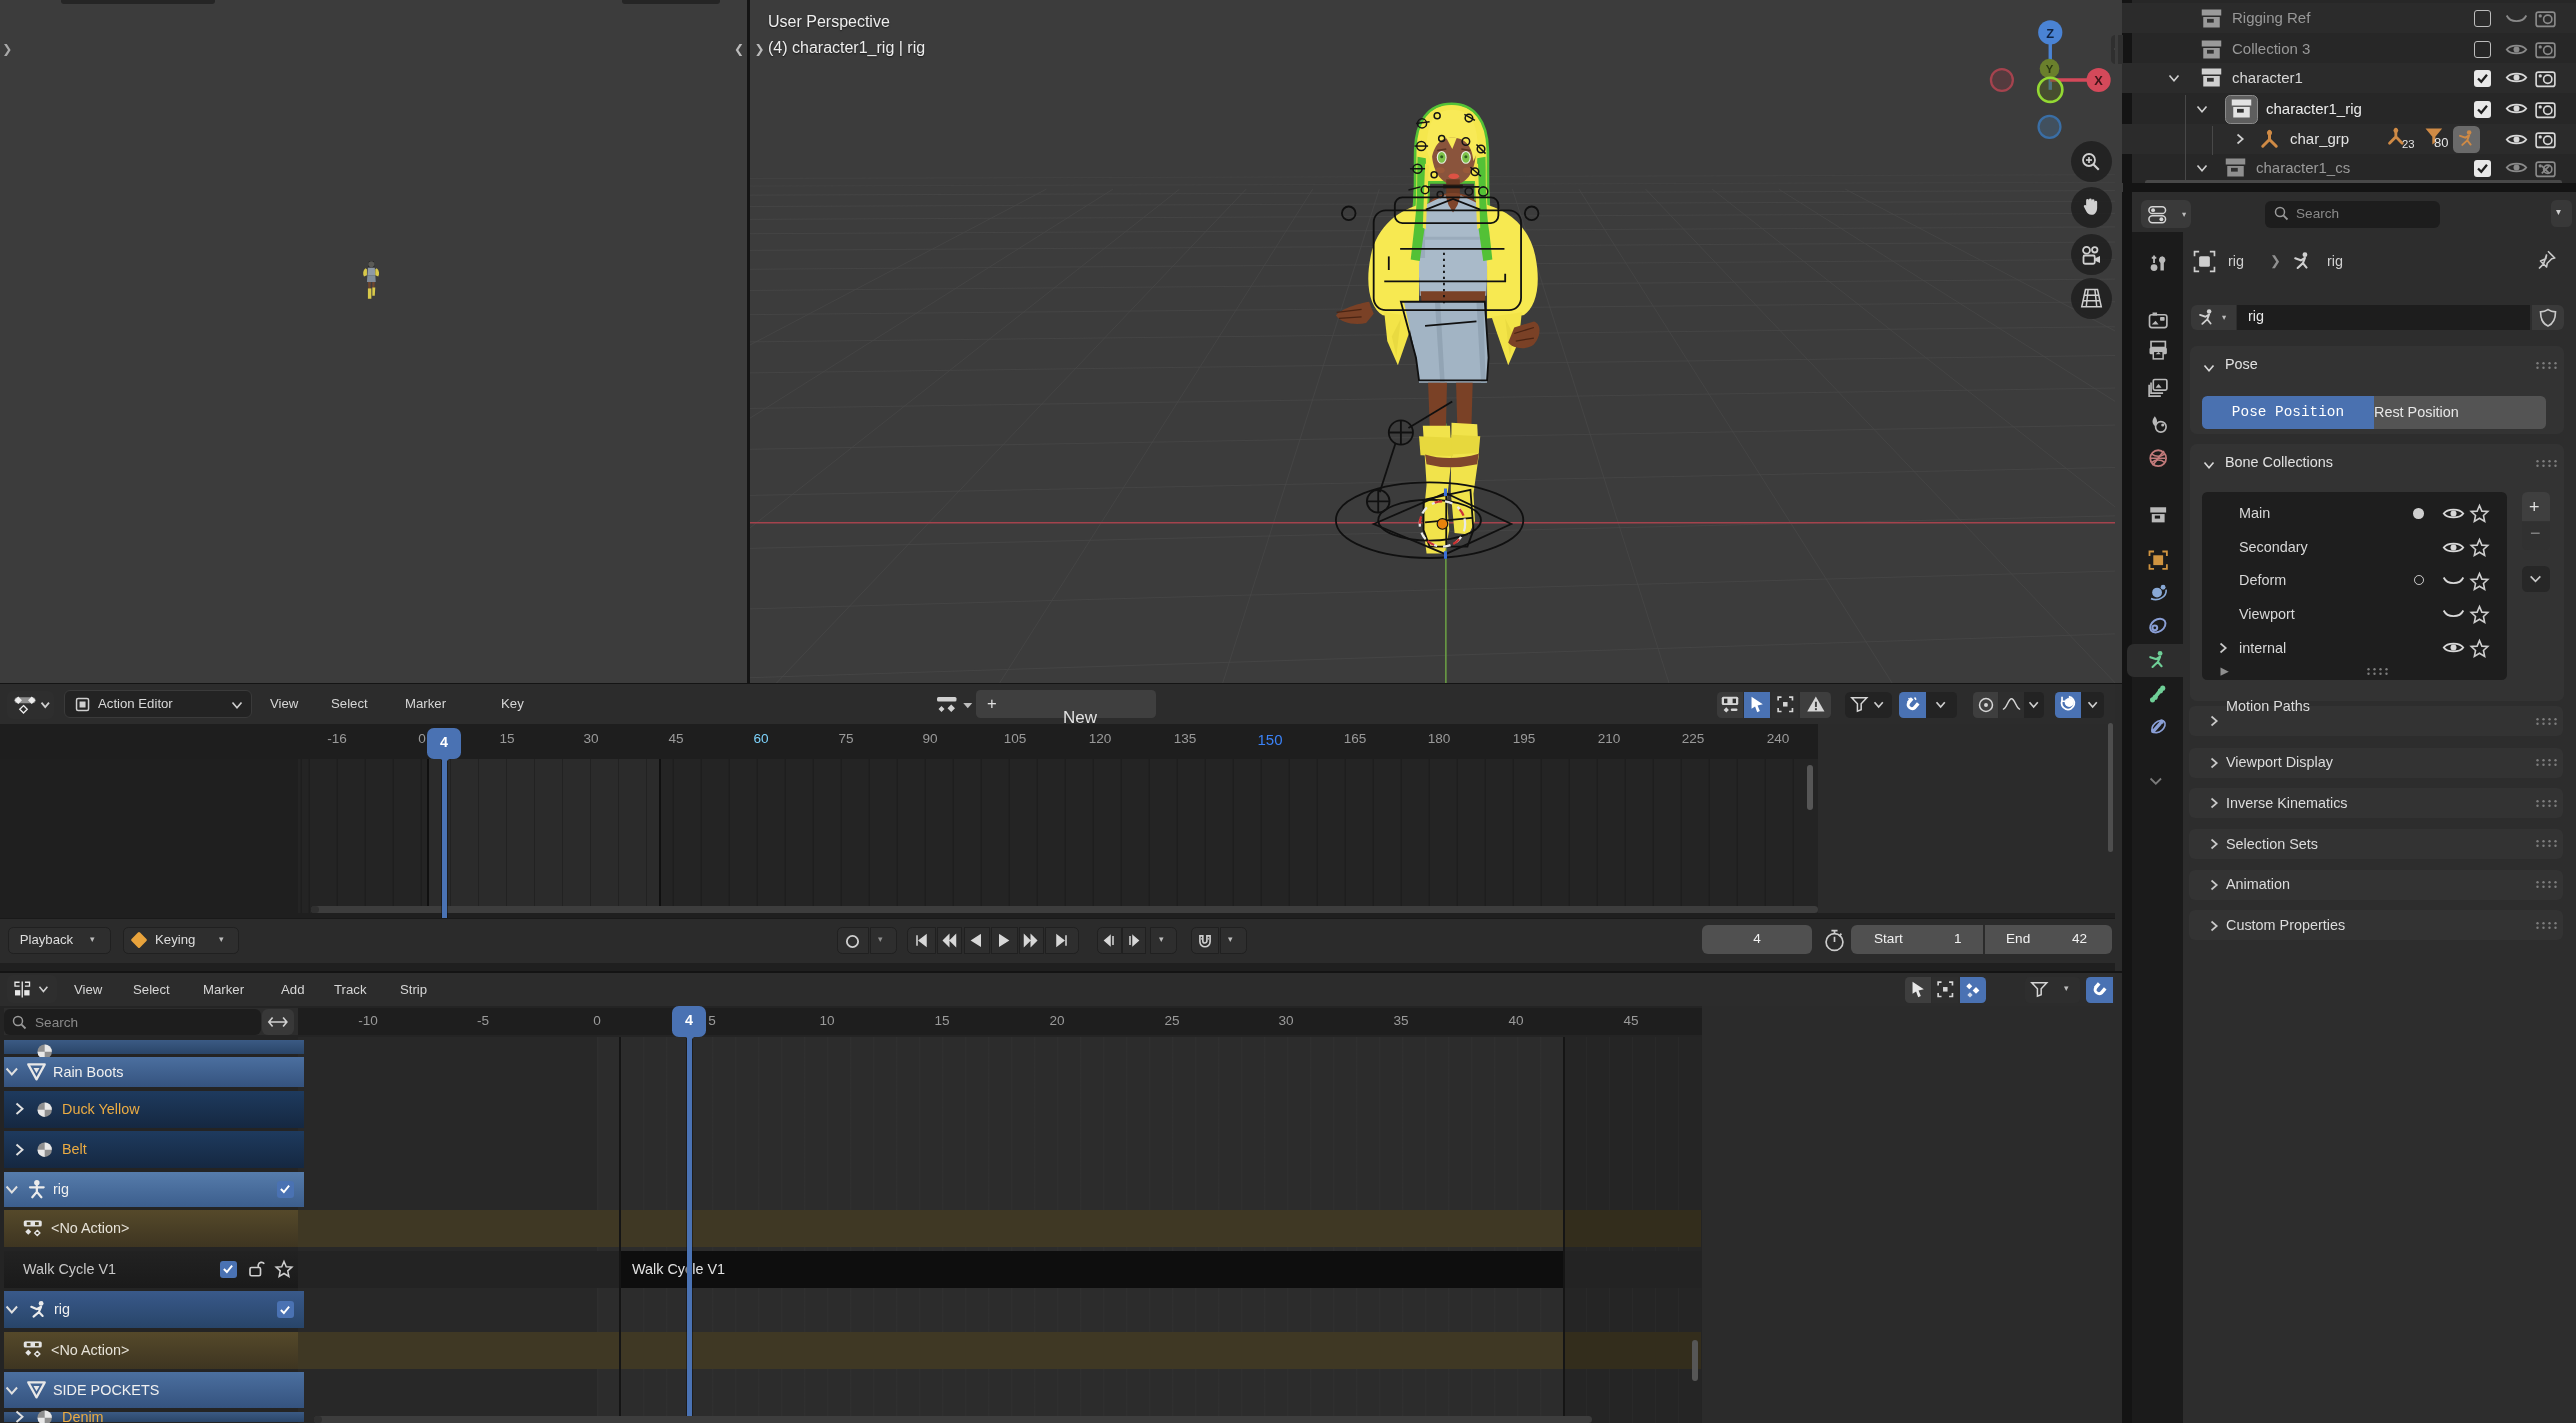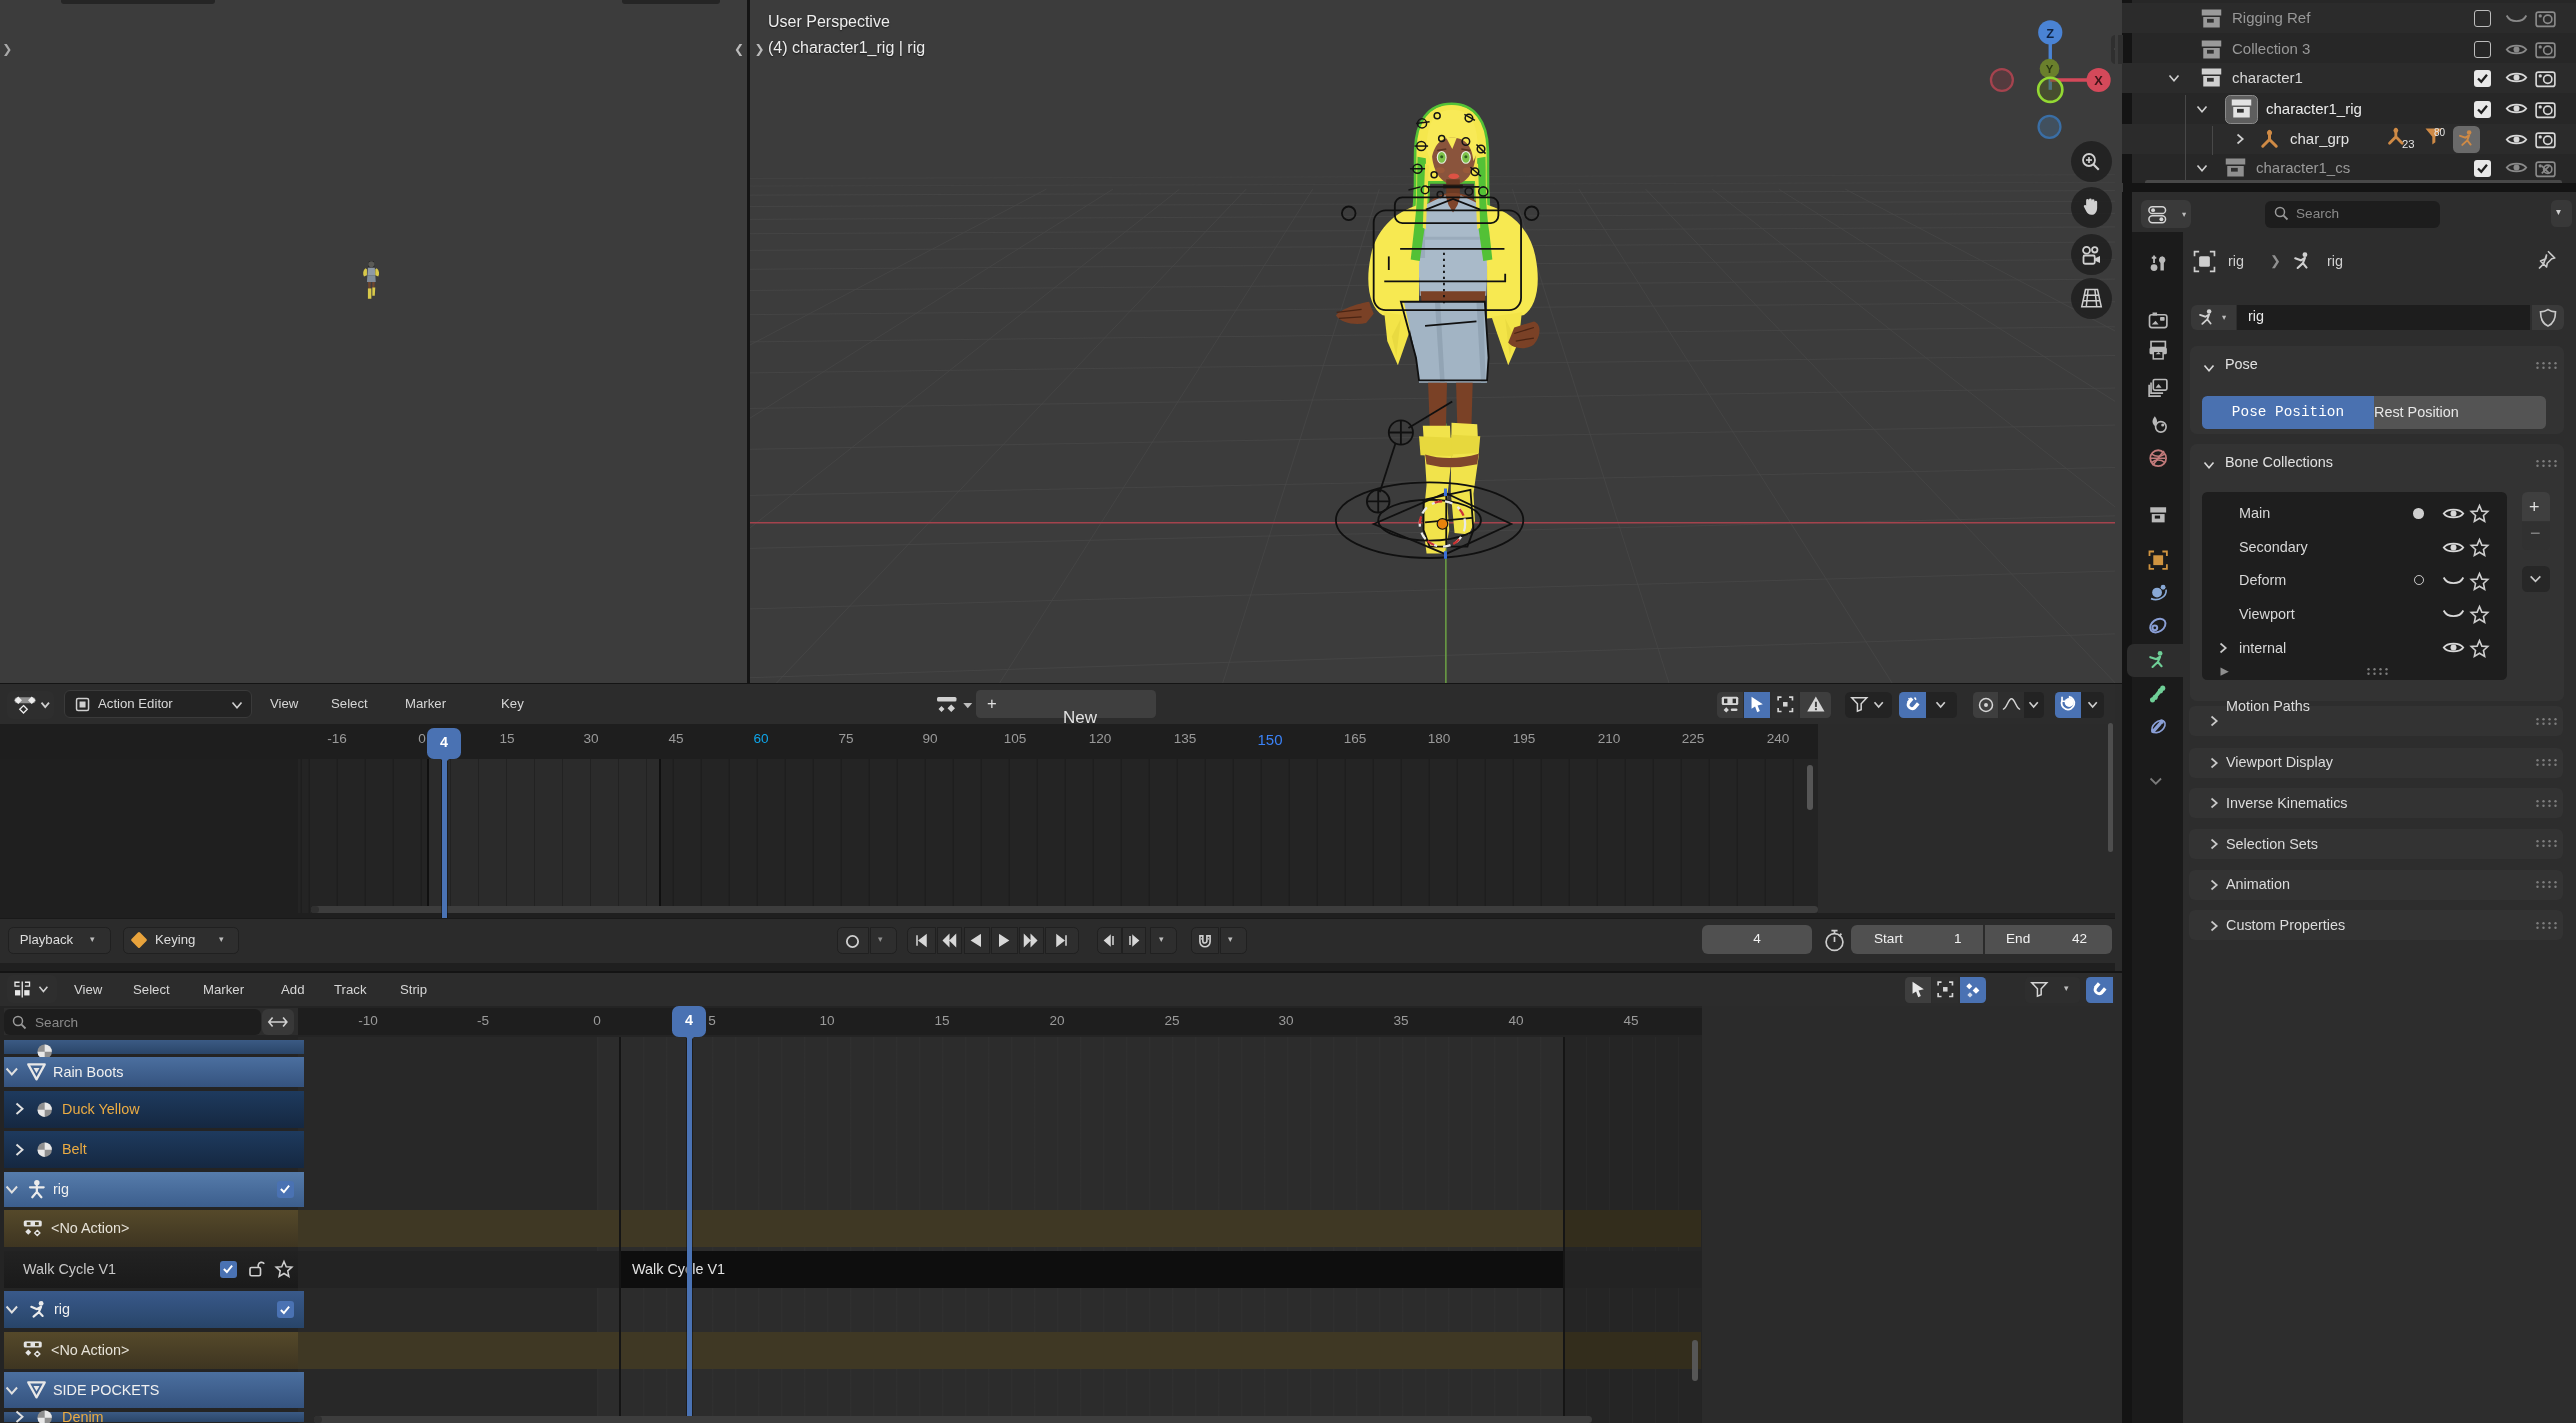--- a/index.html
+++ b/index.html
@@ -346,21 +346,21 @@
       </svg>
     <div class="ab txt" style="left:172px;top:130px;font-size:15px;color:#e2e2e2;">char_grp</div>
     <svg class="ab" style="left:268px;top:127px;" width="19.7" height="19.7" viewBox="0 0 28 28">
         <path d="M14 3 L14 14 L5 23 M14 14 L23 23" stroke="#cf8a45" stroke-width="4" fill="none" stroke-linecap="round"></path>
         <circle cx="14" cy="5" r="3.4" fill="#cf8a45"></circle>
       </svg>
     <div class="ab txt" style="left:284px;top:138px;font-size:11.3px;color:#e5e5e5;">23</div>
     <svg class="ab" style="left:306px;top:127px;" width="19.7" height="19.7" viewBox="0 0 26 26">
         <path d="M2 2 L24 2 L15 13 L15 20 L11 23 L11 13 Z" fill="#cf8a45"></path>
       </svg>
-    <div class="ab txt" style="left:316px;top:127px;font-size:10px;color:#e5e5e5;">80</div>
+    <div class="ab txt" style="left:316px;top:135px;font-size:13px;color:#e5e5e5;">80</div>
     <div class="ab" style="left:335px;top:126px;width:27px;height:27px;background:#6a6a6a;border-radius:5.3px;"></div>
     <svg class="ab" style="left:339px;top:129px;" width="19.7" height="19.7" viewBox="0 0 26 26">
         <circle cx="16" cy="4.5" r="3" fill="#cf8a45"></circle>
         <path d="M4 9 L11 11.5 L16 8.5 M16 8.5 L13.5 15 L18 20.5 M13.5 15 L7 21" stroke="#cf8a45" stroke-width="2.6" stroke-linecap="round" fill="none"></path>
       </svg>
     <svg class="ab" style="left:387px;top:132px;" width="23" height="15" viewBox="0 0 30 20">
         <path d="M2 10 C7 3 23 3 28 10 C23 17 7 17 2 10 Z" fill="none" stroke="#d8d8d8" stroke-width="2.4"></path>
         <circle cx="15" cy="10" r="4" fill="#d8d8d8"></circle>
       </svg>
     <svg class="ab" style="left:417px;top:130px;" width="21" height="19" viewBox="0 0 28 25">
@@ -821,21 +821,21 @@
     <svg class="ab" style="left:2087px;top:16.6px;" width="11.3" height="7.6" viewBox="0 0 15 10">
         <path d="M2 1.5 L7.5 8 L13 1.5" fill="none" stroke="#cfcfcf" stroke-width="2.2"></path>
       </svg>
 
     <div class="ab" style="left:0;top:40px;width:1818px;height:35px;background:#1e1e1e;"></div>
     <div class="ab txt" style="left:337px;top:47px;transform:translateX(-50%);font-size:13.6px;color:#9a9a9a;">-16</div>
     <div class="ab txt" style="left:422px;top:47px;transform:translateX(-50%);font-size:13.6px;color:#9a9a9a;">0</div>
     <div class="ab txt" style="left:507px;top:47px;transform:translateX(-50%);font-size:13.6px;color:#9a9a9a;">15</div>
     <div class="ab txt" style="left:591px;top:47px;transform:translateX(-50%);font-size:13.6px;color:#9a9a9a;">30</div>
     <div class="ab txt" style="left:676px;top:47px;transform:translateX(-50%);font-size:13.6px;color:#9a9a9a;">45</div>
-    <div class="ab txt" style="left:761px;top:47px;transform:translateX(-50%);font-size:13.6px;color:#0ea5e9;">60</div>
+    <div class="ab txt" style="left:761px;top:47px;transform:translateX(-50%);font-size:13.6px;color:#7dd3fc;">60</div>
     <div class="ab txt" style="left:846px;top:47px;transform:translateX(-50%);font-size:13.6px;color:#9a9a9a;">75</div>
     <div class="ab txt" style="left:930px;top:47px;transform:translateX(-50%);font-size:13.6px;color:#9a9a9a;">90</div>
     <div class="ab txt" style="left:1015px;top:47px;transform:translateX(-50%);font-size:13.6px;color:#9a9a9a;">105</div>
     <div class="ab txt" style="left:1100px;top:47px;transform:translateX(-50%);font-size:13.6px;color:#9a9a9a;">120</div>
     <div class="ab txt" style="left:1185px;top:47px;transform:translateX(-50%);font-size:13.6px;color:#9a9a9a;">135</div>
     <div class="ab txt" style="left:1270px;top:47px;transform:translateX(-50%);font-size:15px;color:#3b82f6;">150</div>
     <div class="ab txt" style="left:1355px;top:47px;transform:translateX(-50%);font-size:13.6px;color:#9a9a9a;">165</div>
     <div class="ab txt" style="left:1439px;top:47px;transform:translateX(-50%);font-size:13.6px;color:#9a9a9a;">180</div>
     <div class="ab txt" style="left:1524px;top:47px;transform:translateX(-50%);font-size:13.6px;color:#9a9a9a;">195</div>
     <div class="ab txt" style="left:1609px;top:47px;transform:translateX(-50%);font-size:13.6px;color:#9a9a9a;">210</div>

